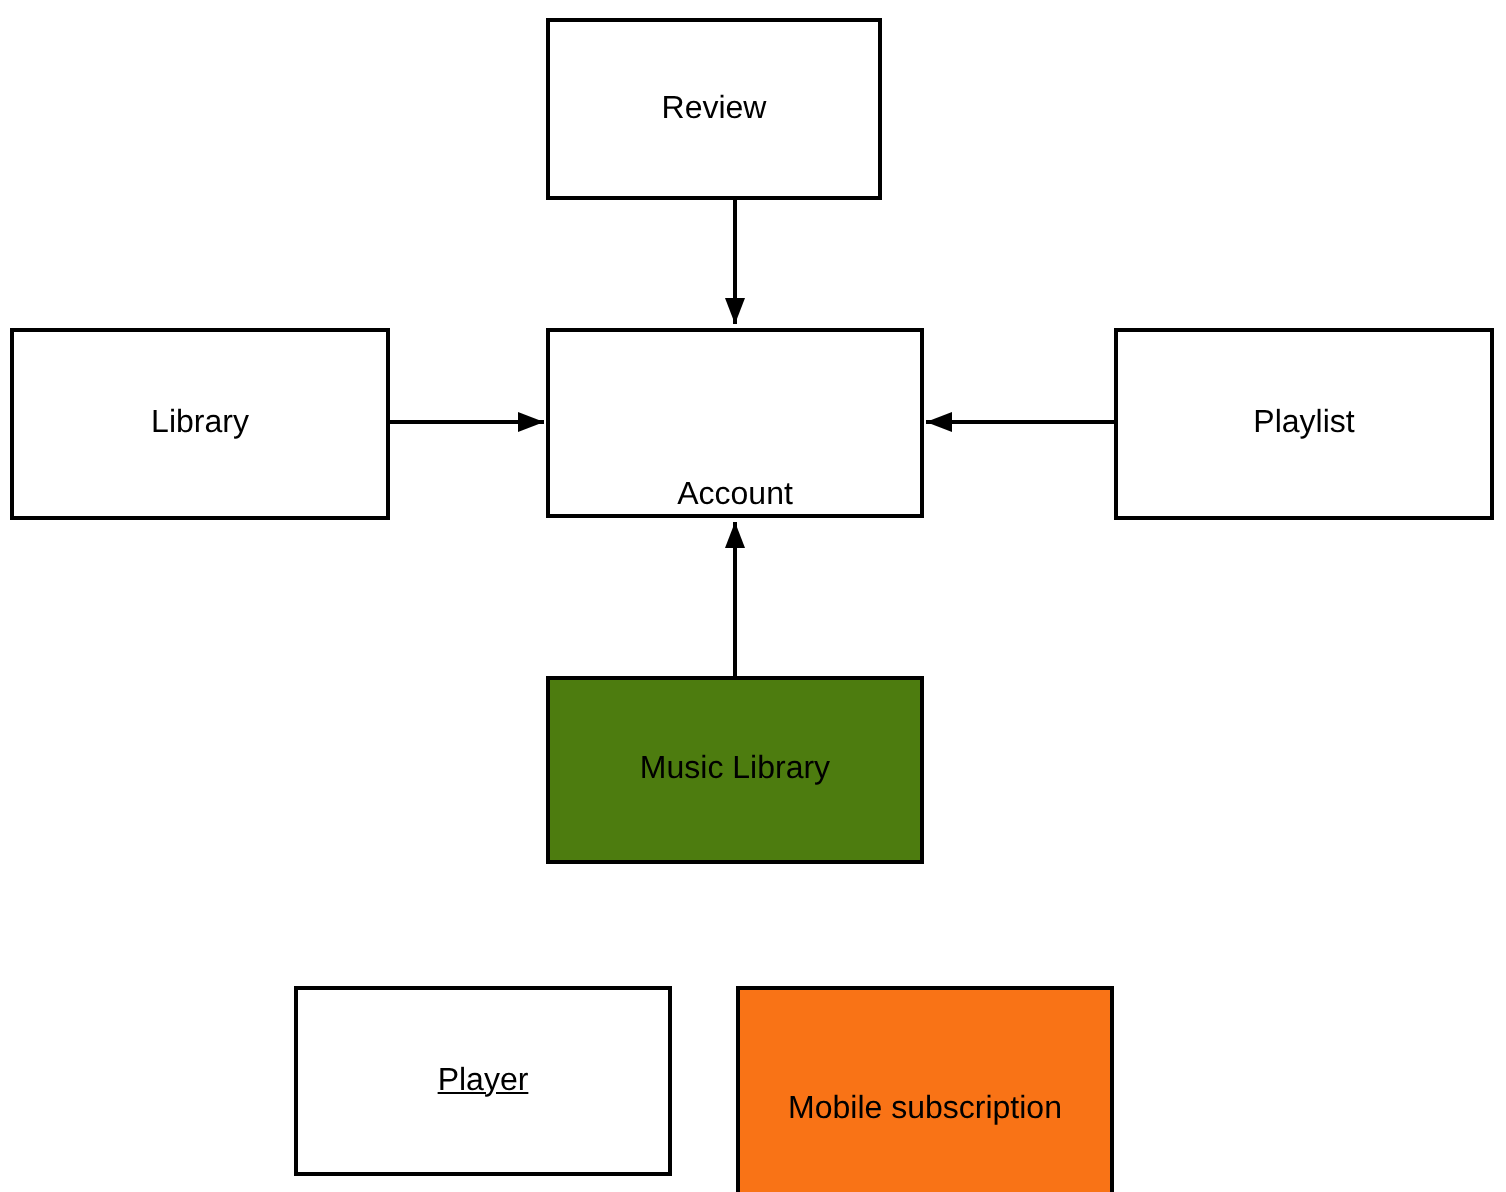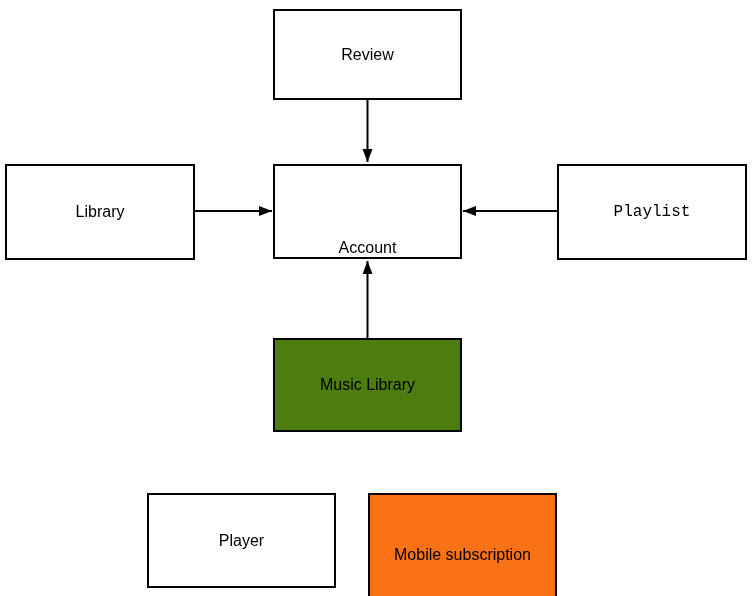--- a/index.html
+++ b/index.html
@@ -50,35 +50,35 @@
       </marker>
     </defs>
     <g id="edge-group">
         <line x1="367.5" y1="100" x2="367.5" y2="162" stroke="#000000" stroke-width="2" marker-end="url(#arrowhead)"></line>
         <line x1="195" y1="211" x2="272" y2="211" stroke="#000000" stroke-width="2" marker-end="url(#arrowhead)"></line>
         <line x1="557" y1="211" x2="463" y2="211" stroke="#000000" stroke-width="2" marker-end="url(#arrowhead)"></line>
         <line x1="367.5" y1="338" x2="367.5" y2="261" stroke="#000000" stroke-width="2" marker-end="url(#arrowhead)"></line>
       </g>
   </svg>
   <div id="nodes-layer">
-      <div class="node" style="left: 273px; top: 9px; width: 189px; height: 91px; background: rgb(255, 255, 255); border-color: rgb(0, 0, 0);">
+      <div class="node" style="left: 273px; top: 9px; width: 168px; height: 91px; background: rgb(255, 255, 255); border-color: rgb(0, 0, 0);">
         <span class="node-label" style="color: rgb(0, 0, 0);">Review</span>
       </div>
       <div class="node" style="left: 5px; top: 164px; width: 190px; height: 96px; background: rgb(255, 255, 255); border-color: rgb(0, 0, 0);">
         <span class="node-label" style="color: rgb(0, 0, 0);">Library</span>
       </div>
       <div class="node" style="left: 273px; top: 164px; width: 189px; height: 95px; background: rgb(255, 255, 255); border-color: rgb(0, 0, 0); align-items: flex-end;">
         <span class="node-label" style="color: rgb(0, 0, 0);">Account</span>
       </div>
-      <div class="node" style="left: 557px; top: 164px; width: 190px; height: 96px; background: rgb(255, 255, 255); border-color: rgb(0, 0, 0); font-family: Liberation Mono, monospace;">
+      <div class="node" style="left: 557px; top: 164px; width: 190px; height: 96px; background: rgb(255, 255, 255); border-color: rgb(0, 0, 0);">
         <span class="node-label" style="color: rgb(0, 0, 0);">Playlist</span>
       </div>
       <div class="node" style="left: 273px; top: 338px; width: 189px; height: 94px; background: #4d7c0f; border-color: rgb(0, 0, 0);">
         <span class="node-label" style="color: rgb(0, 0, 0);">Music Library</span>
       </div>
-      <div class="node" style="left: 147px; top: 493px; width: 189px; height: 95px; background: rgb(255, 255, 255); border-color: rgb(0, 0, 0);">
+      <div class="node" style="left: 147px; top: 493px; width: 189px; height: 95px; background: rgb(255, 255, 255); border-color: rgb(0, 0, 0); text-decoration: underline;">
         <span class="node-label" style="color: rgb(0, 0, 0);">Player</span>
       </div>
       <div class="node" style="left: 368px; top: 493px; width: 189px; height: 123px; background: #f97316; border-color: rgb(0, 0, 0);">
         <span class="node-label" style="color: rgb(0, 0, 0);">Mobile subscription</span>
       </div>
     </div>
 </div>
 
 </body></html>

